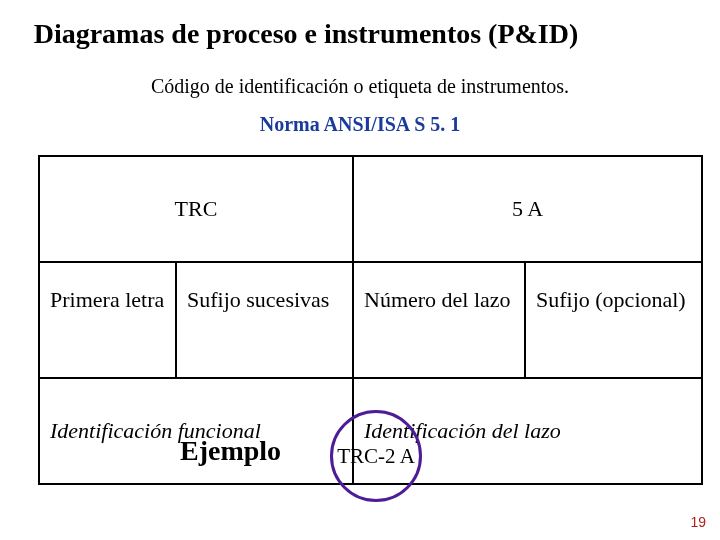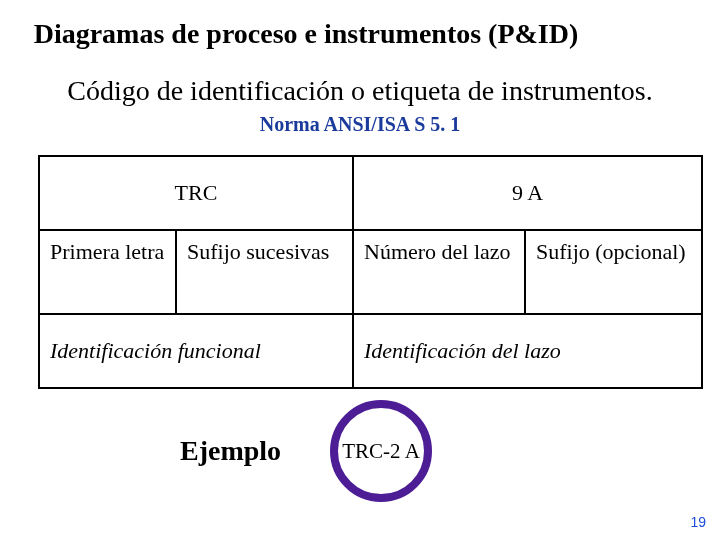--- a/index.html
+++ b/index.html
@@ -25,41 +25,41 @@
     text-align: center;
     font-size: 28px;
     font-weight: bold;
   }
   .subtitle {
     position: absolute;
     top: 75px;
     left: 0;
     width: 720px;
     text-align: center;
-    font-size: 28px;
+    font-size: 20px;
   }
   .norma {
     position: absolute;
     top: 113px;
     left: 0;
     width: 720px;
     text-align: center;
     font-size: 20px;
     font-weight: bold;
     color: #1a3a9c;
   }
   .tbl {
     position: absolute;
     top: 155px;
     left: 38px;
     border-collapse: collapse;
   }
   .tbl td {
     border: 2px solid #000;
-    padding: 8px 10px;
+    padding: 24px 10px;
     font-size: 22px;
     vertical-align: top;
   }
   .tbl .hdr {
     text-align: center;
     height: 56px;
     vertical-align: middle;
   }
   .tbl .mid td {
     height: 66px;
@@ -75,54 +75,54 @@
   .col4 { width: 155px; margin-top: 36px; }
   .ejemplo {
     position: absolute;
     top: 435px;
     left: 180px;
     font-size: 28px;
     font-weight: bold;
   }
   .circle {
     position: absolute;
-    top: 400px;
+    top: 410px;
     left: 330px;
     width: 86px;
     height: 86px;
-    border: 8px solid #4c1d95;
+    border: 3px solid #4c1d95;
     border-radius: 50%;
     display: flex;
     align-items: center;
     justify-content: center;
     font-size: 21px;
     white-space: nowrap;
   }
   .pagenum {
     position: absolute;
     right: 14px;
     bottom: 10px;
     font-size: 14px;
-    color: #1d4ed8;
+    color: #b91c1c;
     font-family: Arial, sans-serif;
   }
 </style>
 </head>
 <body>
 
 <div class="slide">
   <div class="title">Diagramas de proceso e instrumentos (P&amp;ID)</div>
   <div class="subtitle">Código de identificación o etiqueta de instrumentos.</div>
   <div class="norma">Norma ANSI/ISA S 5. 1</div>
 
   <table class="tbl">
     <tbody>
         <tr class="hdr">
       <td colspan="2" class="hdr">TRC</td>
-      <td colspan="2" class="hdr">9 A</td>
+      <td colspan="2" class="hdr">5 A</td>
     </tr>
     <tr class="mid">
       <td class="col1">Primera letra</td>
       <td class="col2">Sufijo sucesivas</td>
       <td class="col3">Número del lazo</td>
       <td class="col4">Sufijo (opcional)</td>
     </tr>
     <tr class="bot">
       <td colspan="2">Identificación funcional</td>
       <td colspan="2">Identificación del lazo</td>

